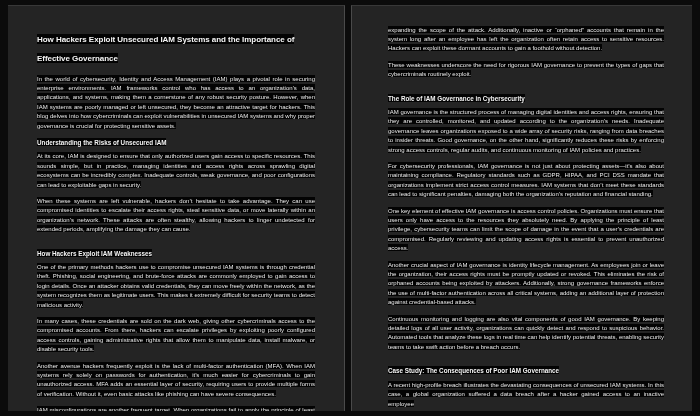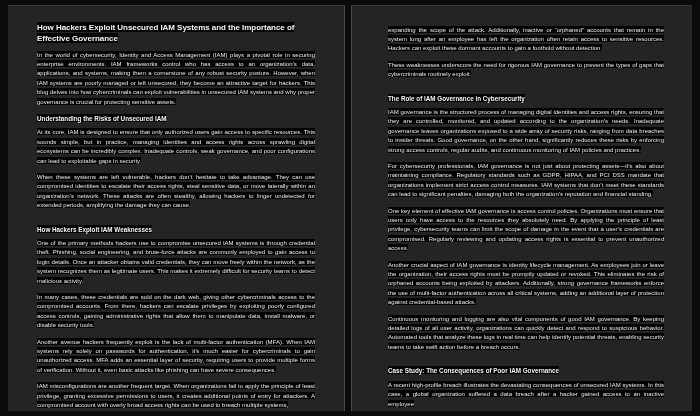--- a/index.html
+++ b/index.html
@@ -37,22 +37,22 @@
   .page-right {
     left: 351px;
     width: 341px;
     border-left: 1px solid #4a4a4a;
     padding: 19px 28px 0 36px;
   }
   .title {
     font-size: 8px;
     font-weight: bold;
     letter-spacing: -0.05px;
-    line-height: 11px;
-    margin: 0 0 7px 0;
+    line-height: 19px;
+    margin: 8px 0 7px 0;
     color: #f5f5f5;
     text-align: left;
   }
   h2.heading {
     font-size: 6.3px;
     font-weight: bold;
     line-height: 9.4px;
     margin: 0 0 5px 0;
     color: #f5f5f5;
     text-align: left;

